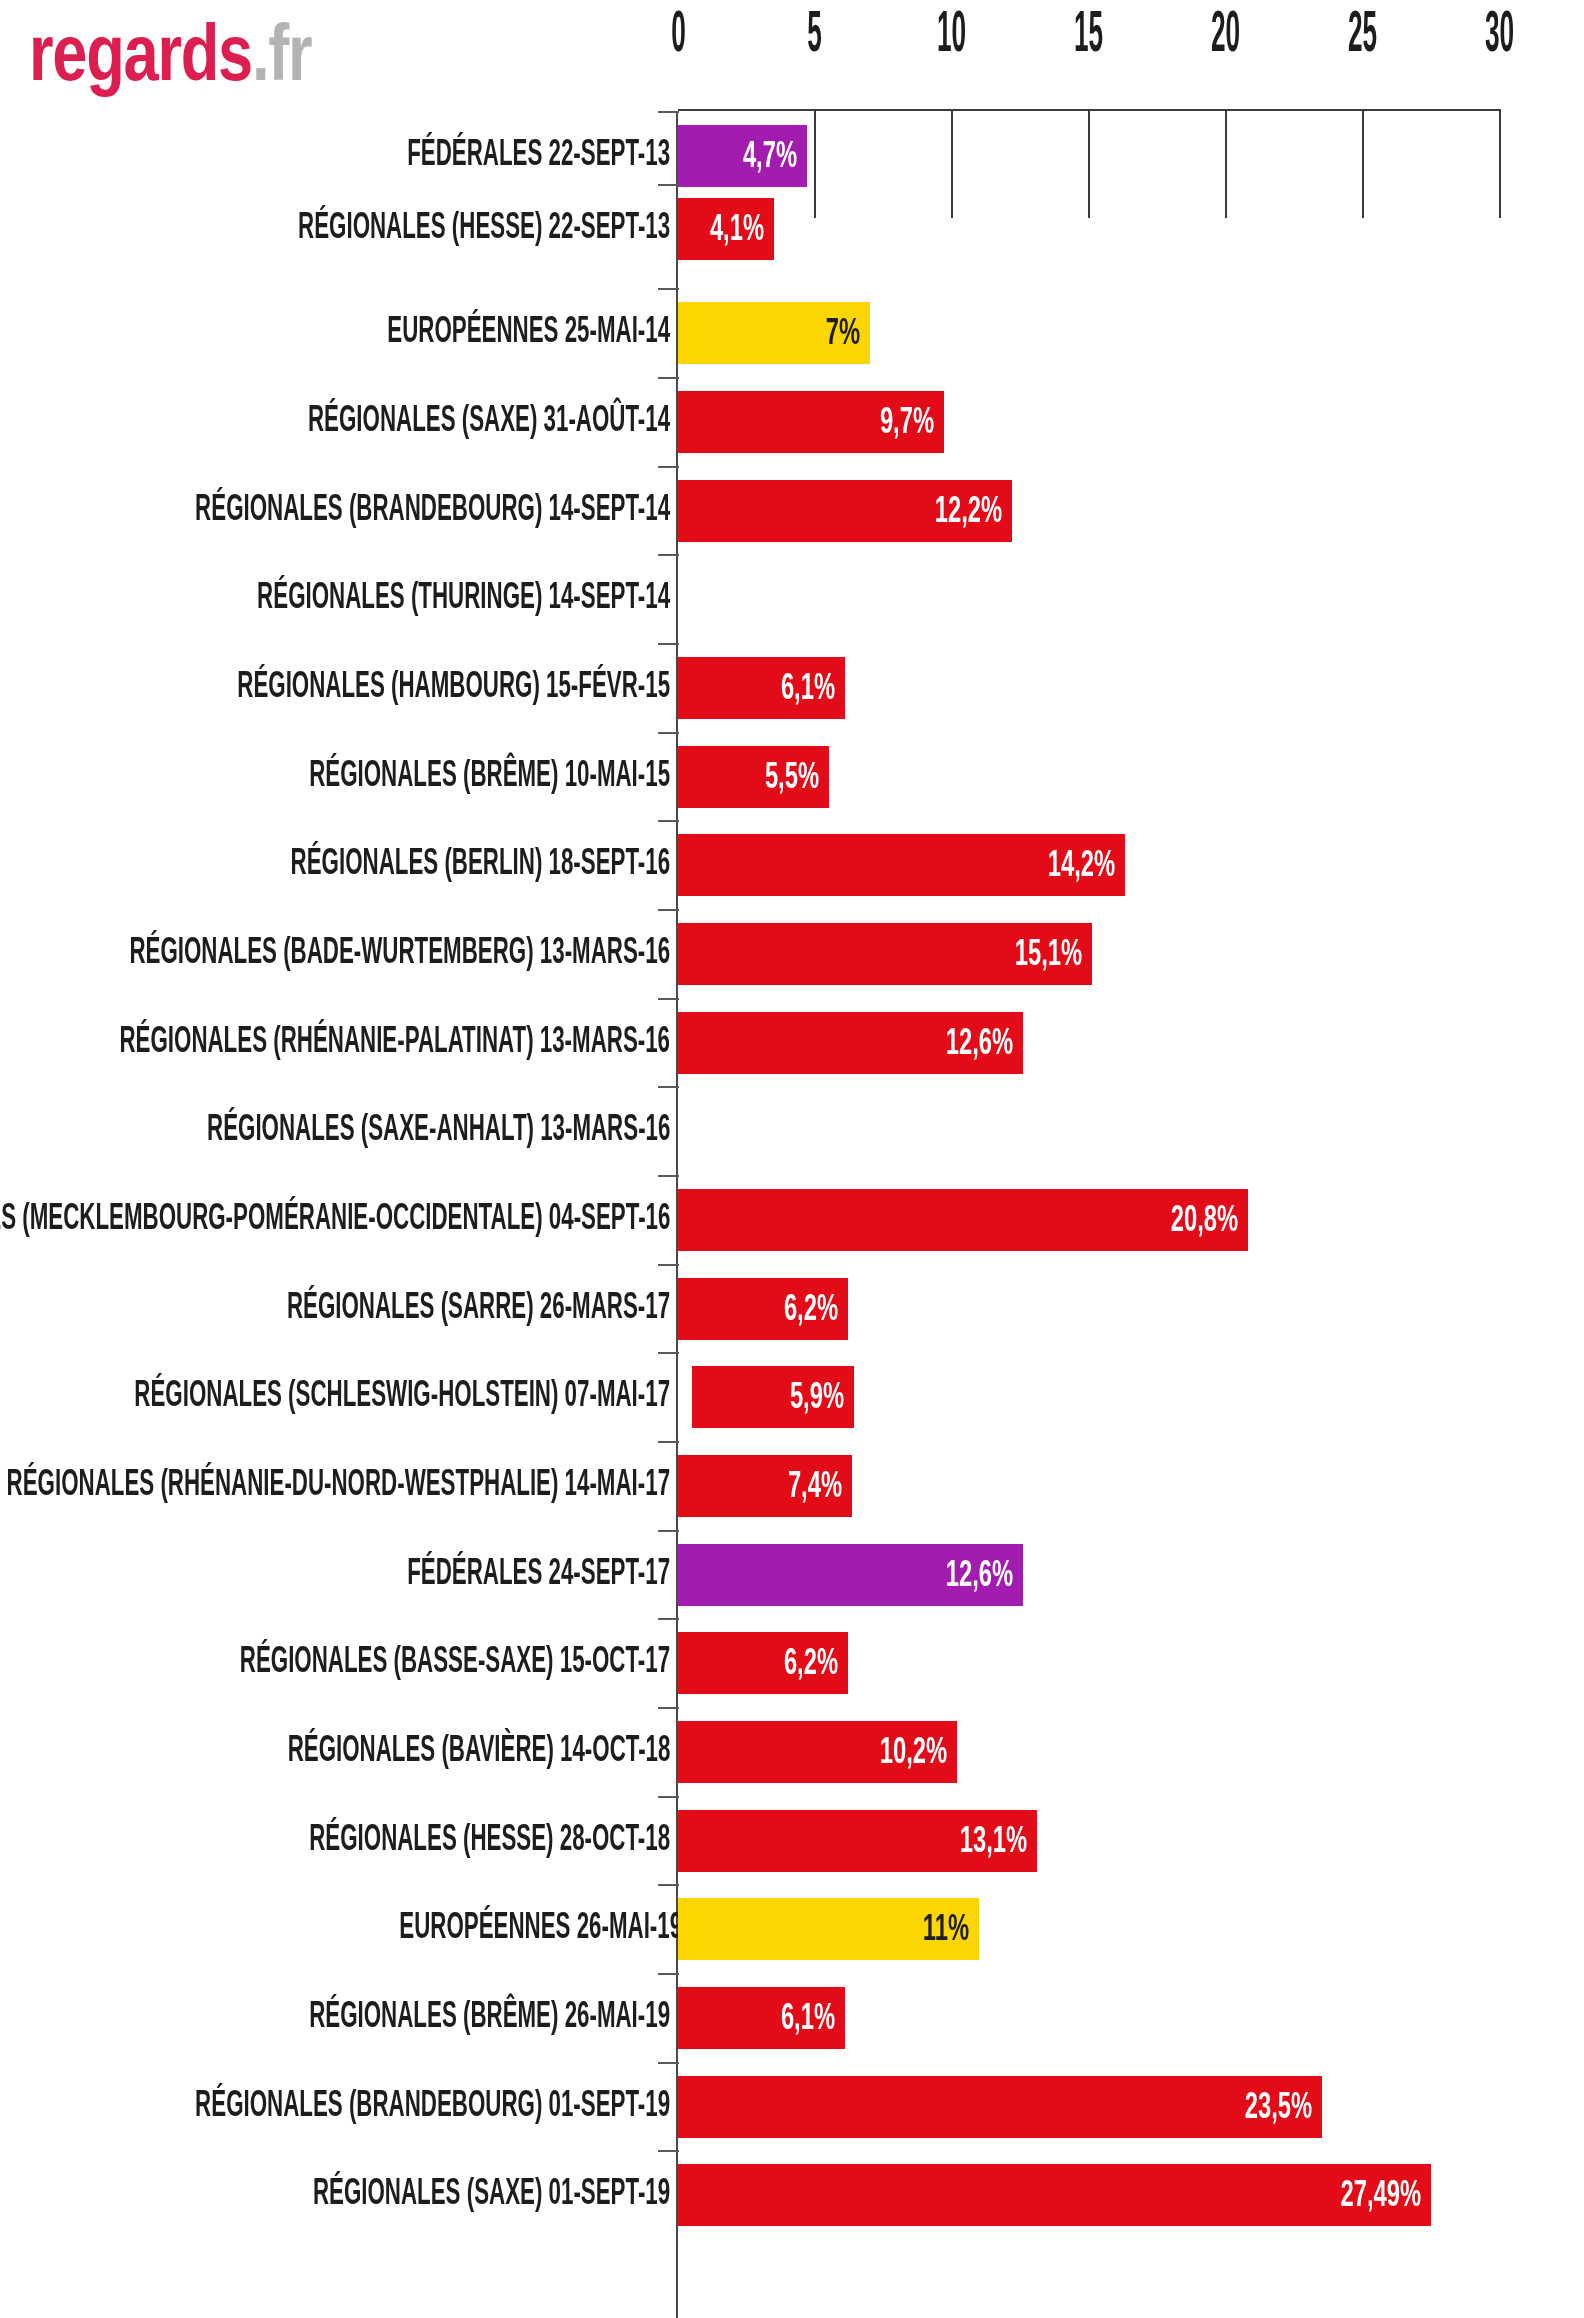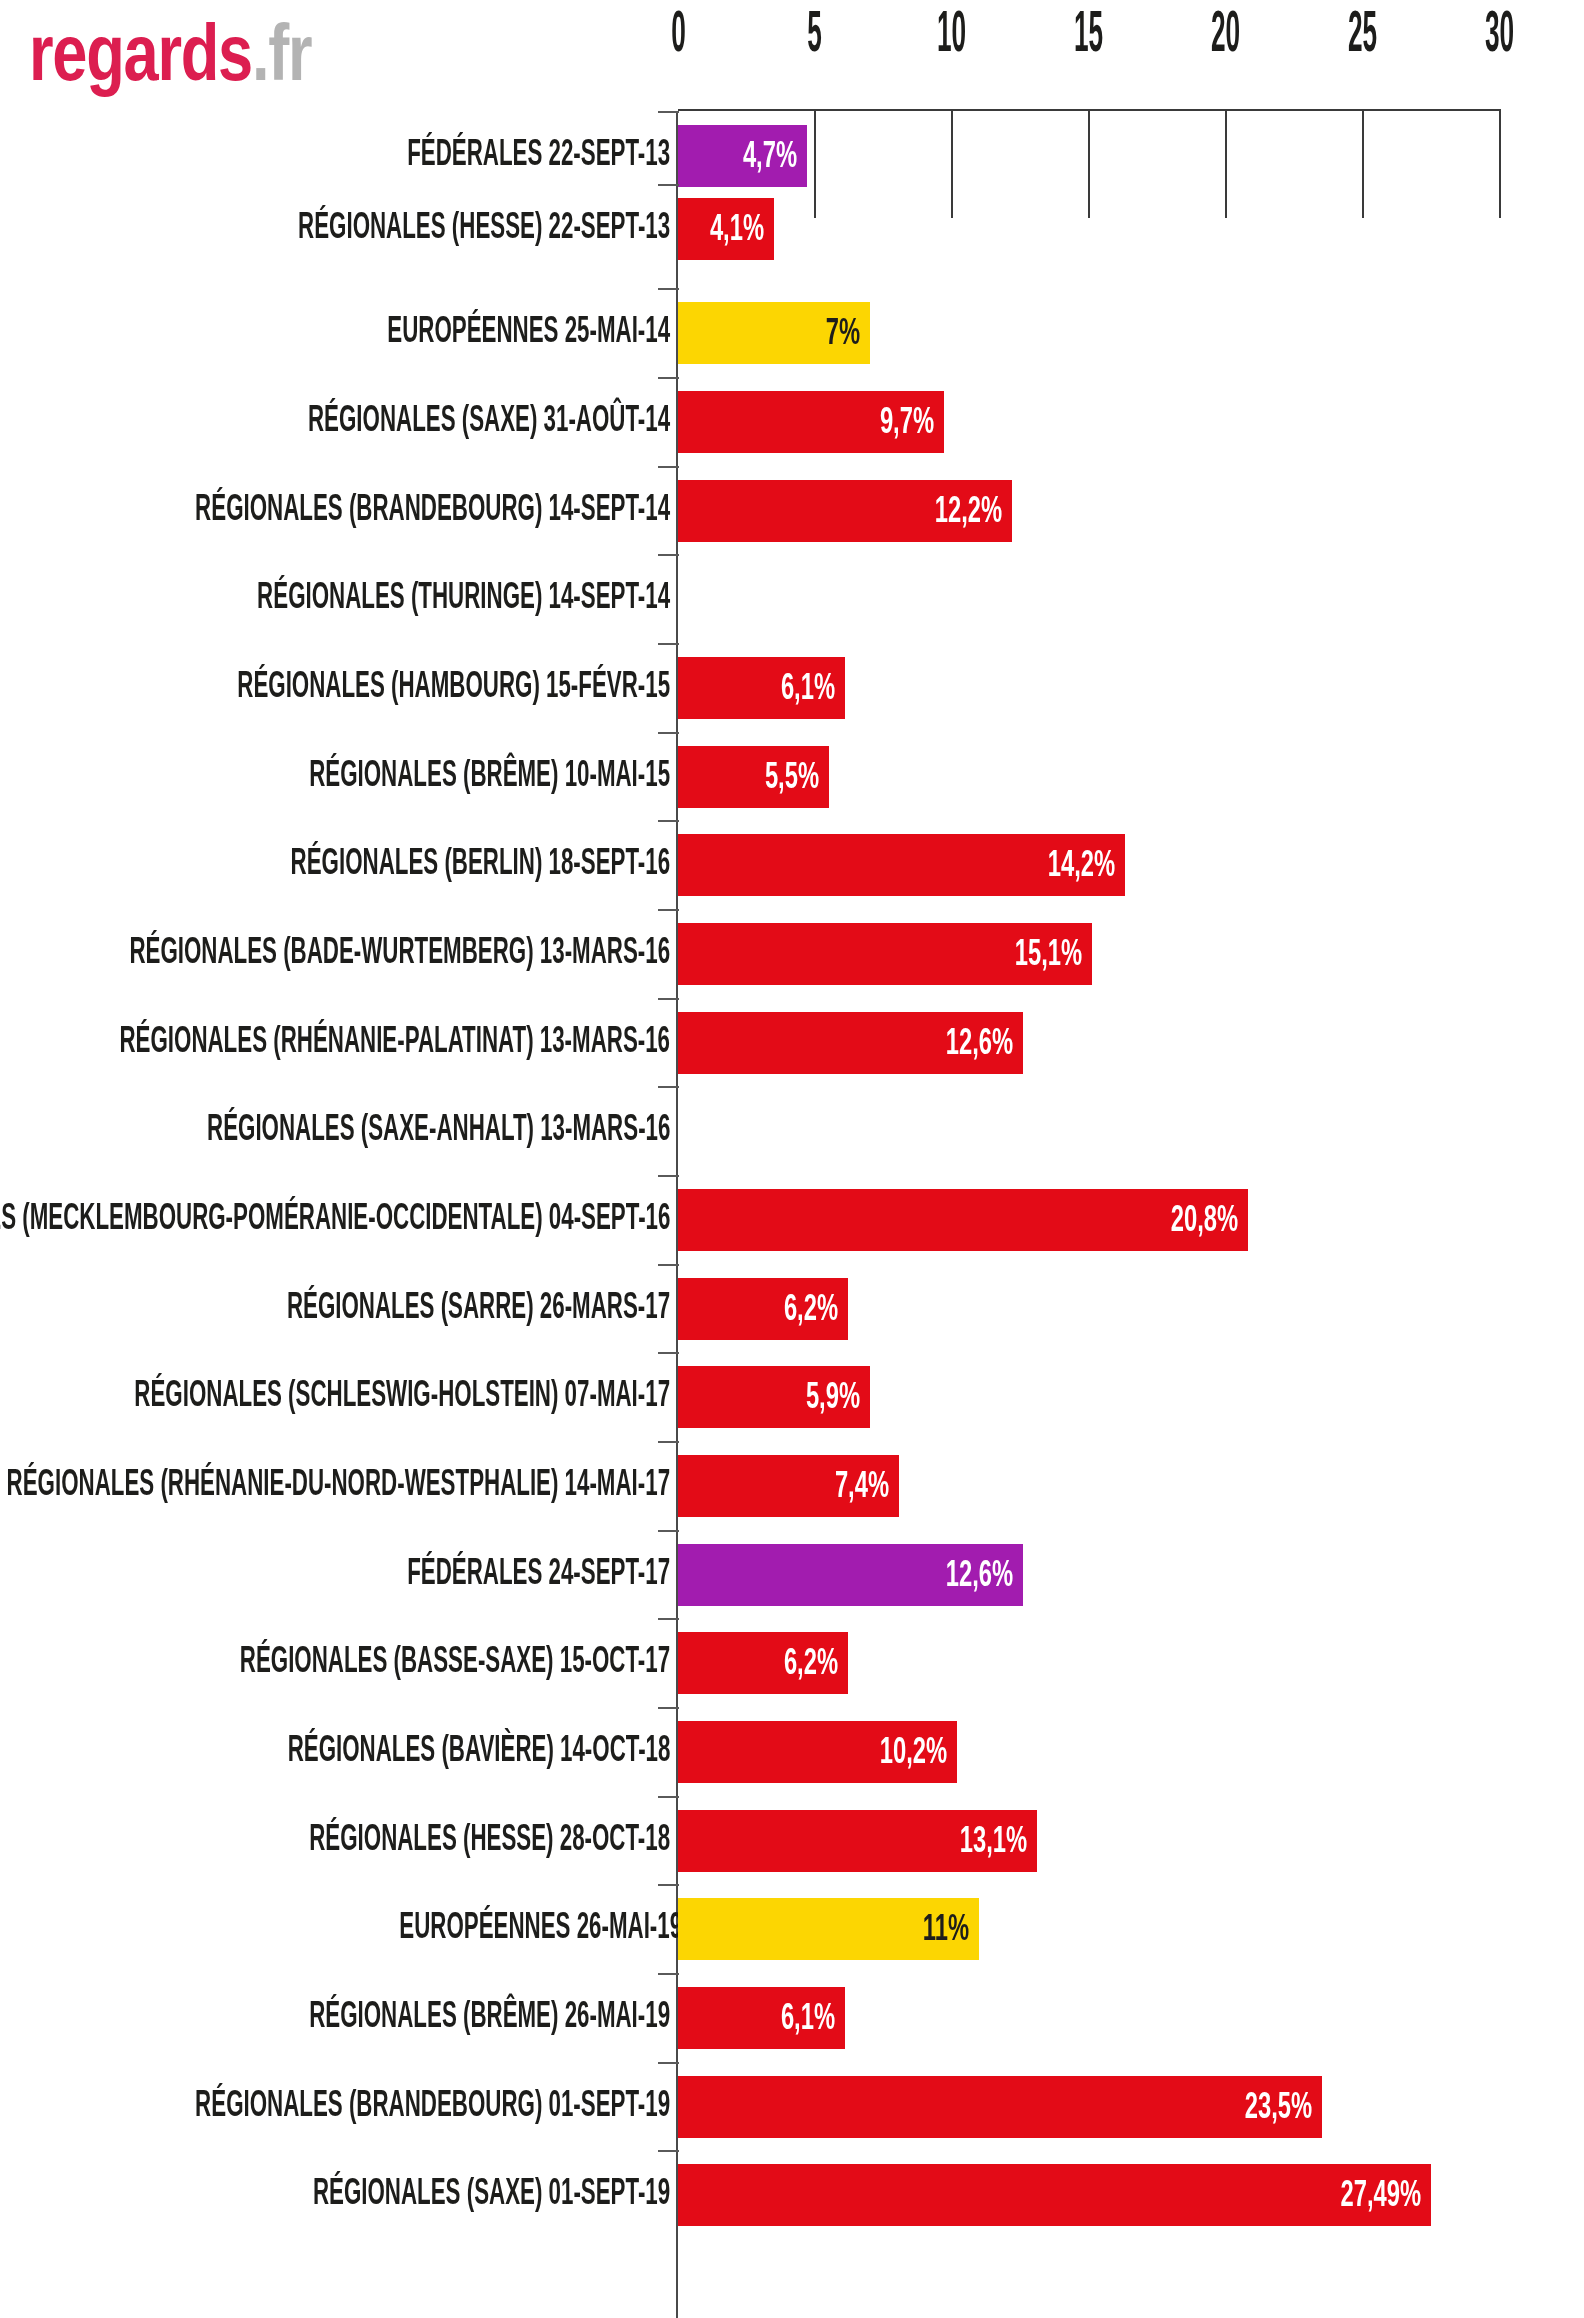--- a/index.html
+++ b/index.html
@@ -252,28 +252,28 @@
       <div class="row" style="top: 1264px;">
         <div class="tick"></div>
         <div class="cat-label">RÉGIONALES (SARRE) 26-MARS-17</div>
         <div class="bar red" style="width: 170px;">
           <span class="val">6,2%</span>
         </div>
       </div>
       <div class="row" style="top: 1352px;">
         <div class="tick"></div>
         <div class="cat-label">RÉGIONALES (SCHLESWIG-HOLSTEIN) 07-MAI-17</div>
-        <div class="bar red" style="width: 192px;">
+        <div class="bar red" style="width: 162px; margin-left: 14px;">
           <span class="val">5,9%</span>
         </div>
       </div>
       <div class="row" style="top: 1441px;">
         <div class="tick"></div>
         <div class="cat-label">RÉGIONALES (RHÉNANIE-DU-NORD-WESTPHALIE) 14-MAI-17</div>
-        <div class="bar red" style="width: 221px;">
+        <div class="bar red" style="width: 174px;">
           <span class="val">7,4%</span>
         </div>
       </div>
       <div class="row" style="top: 1530px;">
         <div class="tick"></div>
         <div class="cat-label">FÉDÉRALES 24-SEPT-17</div>
         <div class="bar black" style="width: 345px;">
           <span class="val">12,6%</span>
         </div>
       </div>

